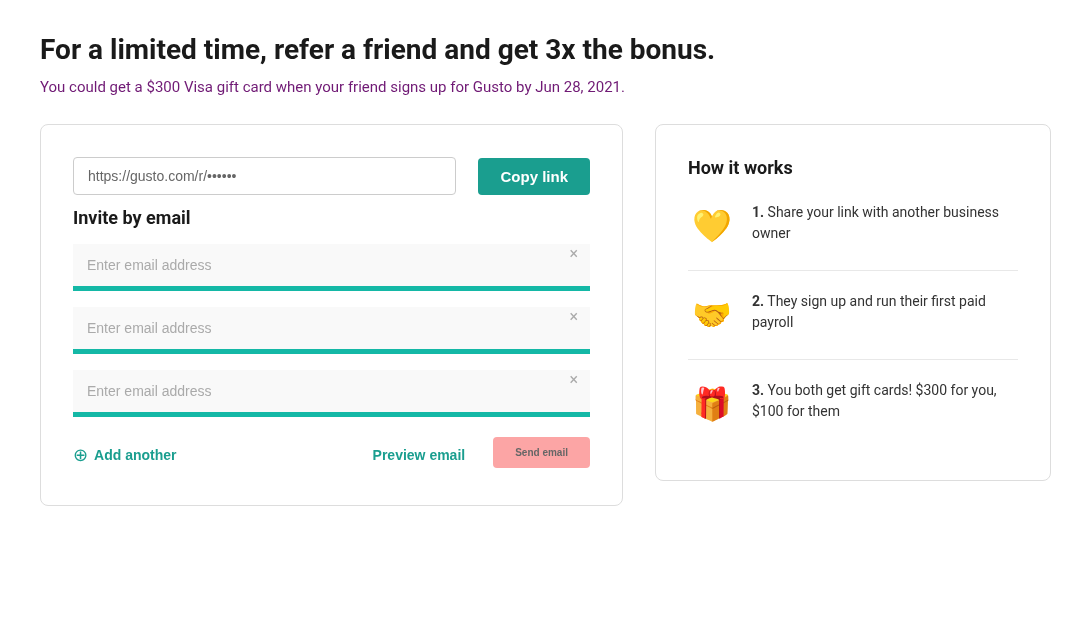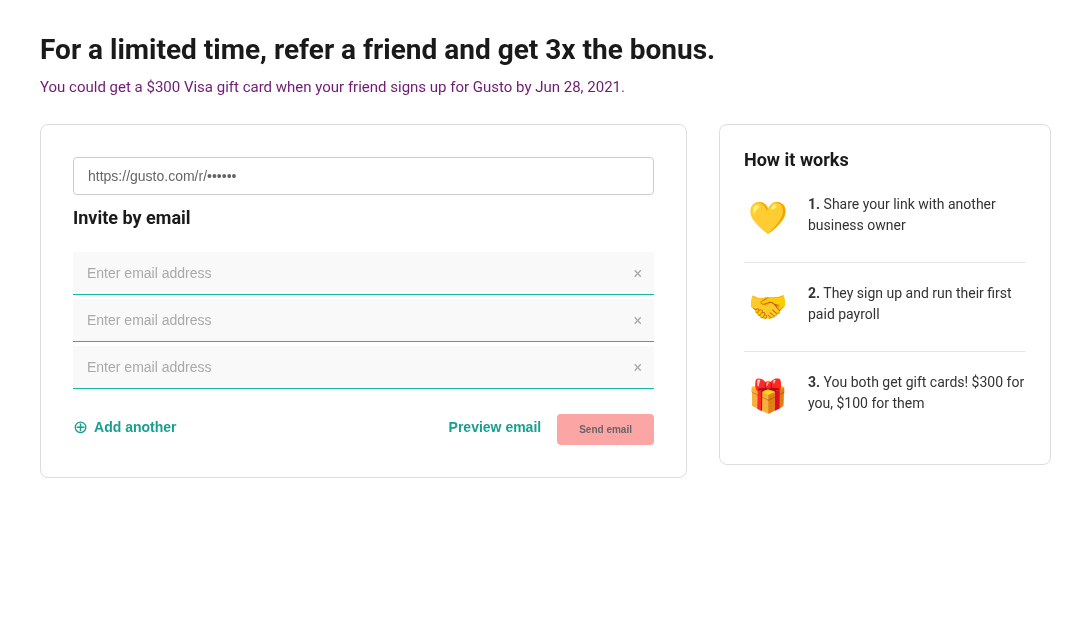--- a/index.html
+++ b/index.html
@@ -28,24 +28,24 @@
       align-items: flex-start;
     }
     .left-panel {
       flex: 1;
       border: 1px solid #ddd;
       border-radius: 8px;
       padding: 32px;
       background: #fff;
     }
     .right-panel {
-      width: 332px;
+      width: 396px;
       border: 1px solid #ddd;
       border-radius: 8px;
-      padding: 24px;
+      padding: 32px;
       background: #fff;
     }
     .section-title {
       font-size: 18px;
       font-weight: 700;
       margin-bottom: 18px;
       color: #1a1a1a;
     }
     .link-row {
       display: flex;
@@ -84,28 +84,27 @@
       text-decoration: none;
       font-weight: 500;
     }
     .divider-text {
       color: #999;
       margin: 0 4px;
     }
     .invite-title {
       font-size: 18px;
       font-weight: 700;
-      margin-bottom: 24px;
+      margin-bottom: 16px;
       color: #1a1a1a;
     }
     .email-field-row {
       display: flex;
-      align-items: center;
-      border-bottom: 1px solid #14b8a6;
-      margin-bottom: 4px;
+      border-bottom: 5px solid #14b8a6;
+      margin-bottom: 16px;
       background: #f9f9f9;
     }
     .email-input {
       flex: 1;
       border: none;
       background: transparent;
       padding: 13px 14px;
       font-size: 14px;
       color: #555;
       outline: none;
@@ -130,22 +129,22 @@
       gap: 6px;
       color: #1a9e8f;
       font-size: 14px;
       font-weight: 600;
       background: none;
       border: none;
       cursor: pointer;
     }
     .right-actions {
       display: flex;
-      gap: 0;
-      align-items: flex-end;
+      gap: 12px;
+      align-items: flex-start;
     }
     .preview-btn {
       color: #1a9e8f;
       font-size: 14px;
       font-weight: 600;
       background: none;
       border: none;
       cursor: pointer;
       padding: 10px 16px;
     }
@@ -198,20 +197,21 @@
 <h1 class="page-title">For a limited time, refer a friend and get 3x the bonus.</h1>
 <p class="page-subtitle">You could get a $300 Visa gift card when your friend signs up for Gusto by Jun 28, 2021.</p>
 
 <div class="main-layout">
 
   <div class="left-panel">
 
 
     <div class="link-row">
       <input type="text" class="link-input" readonly="" value="https://gusto.com/r/••••••" style="">
+      <button class="copy-btn">Copy link</button>
     </div>
 
 
     <h2 class="invite-title">Invite by email</h2>
 
     <div class="email-fields-container">
 
       <div class="email-field-row">
         <input type="email" class="email-input" placeholder="Enter email address" style="">
         <span class="clear-icon">×</span>

